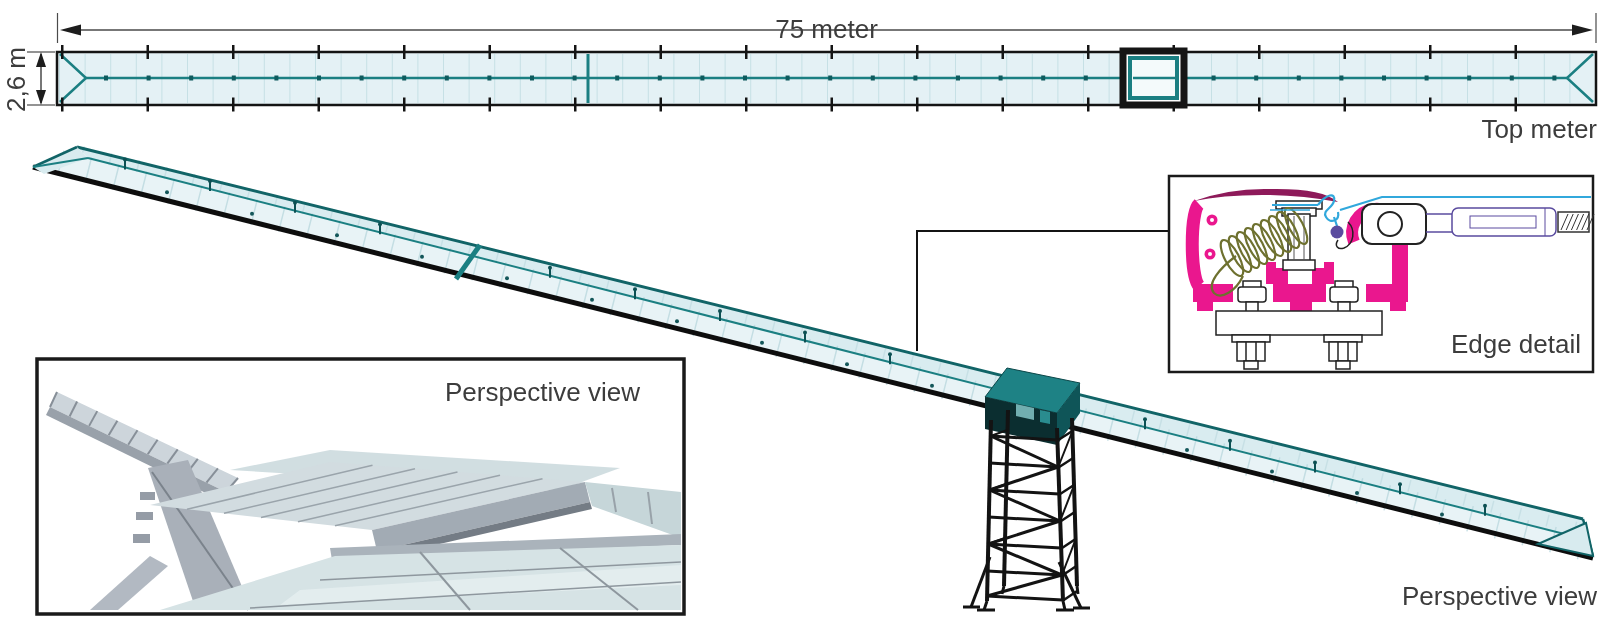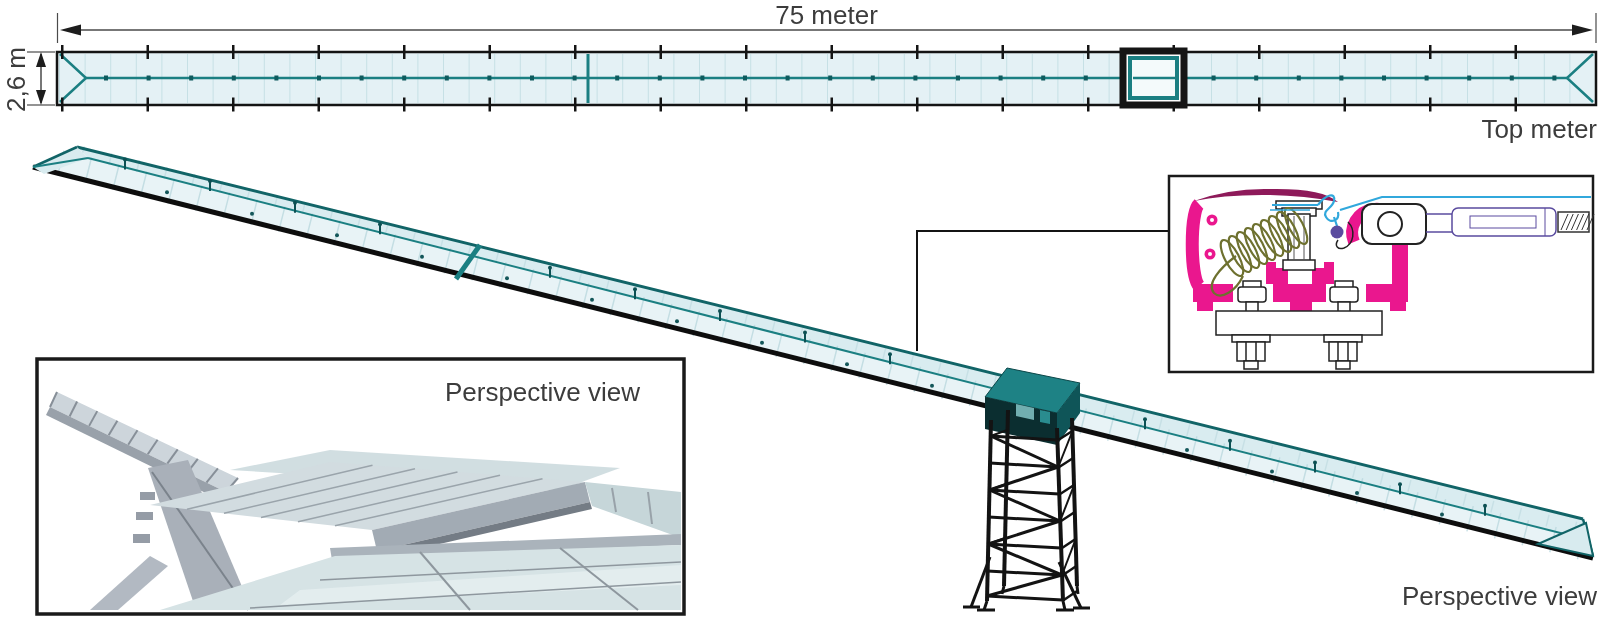--- a/index.html
+++ b/index.html
@@ -1,21 +1,21 @@
 <!DOCTYPE html>
 <html><head>
 <meta charset="utf-8">
 <style>
   html,body{margin:0;padding:0;background:#ffffff;}
   .stage{position:relative;width:1600px;height:621px;background:#ffffff;overflow:hidden;
          font-family:"Liberation Sans", sans-serif;}
   .stage svg{position:absolute;left:0;top:0;}
   .lbl{position:absolute;color:#3c3c3c;font-size:26px;font-weight:400;
        white-space:nowrap;pointer-events:none;}
-  .lbl.center{text-align:center;}
+  .lbl.center{text-align:center;margin-top:14px;}
   .lbl.right{text-align:right;}
   .lbl.rot{transform:rotate(-90deg);transform-origin:center center;text-align:center;}
 </style>
 </head>
 <body>
 
 <div class="stage">
 
 <svg width="1600" height="621" viewBox="0 0 1600 621">
 
@@ -325,16 +325,17 @@
             <line x1="320" y1="580" x2="681" y2="562" stroke="#8e979e" stroke-width="1.5"></line>
             <line x1="250" y1="608" x2="681" y2="582" stroke="#8e979e" stroke-width="1.5"></line>
           </g>
     </g>
   </g>
 </svg>
 
 <div class="lbl center" style="left:57px;top:0px;width:1539px;">75 meter</div>
 <div class="lbl rot" style="left:-26px;top:64px;width:84px;">2,6 m</div>
 <div class="lbl right" style="left:1397px;top:114px;width:200px;">Top meter</div>
+<div class="lbl right" style="left:1381px;top:329px;width:200px;">Edge detail</div>
 <div class="lbl right" style="left:330px;top:377px;width:310px;">Perspective view</div>
 <div class="lbl right" style="left:1380px;top:581px;width:217px;">Perspective view</div>
 
 </div>
 
 </body></html>

